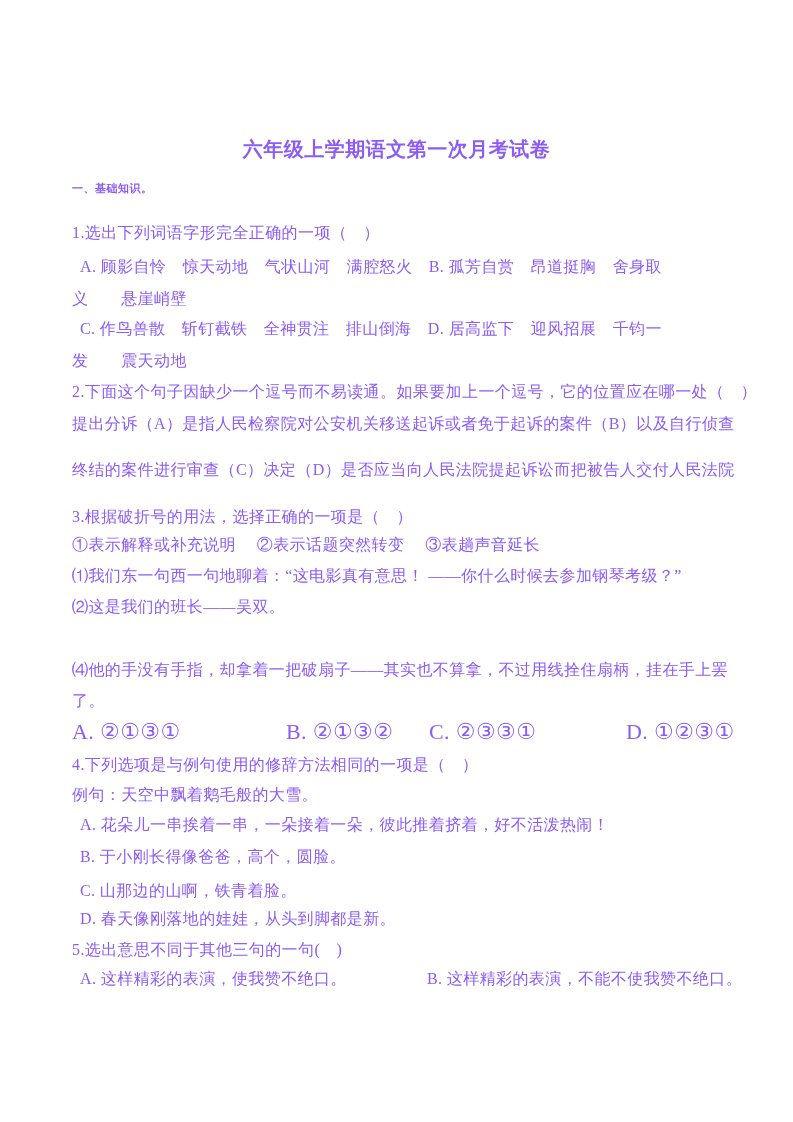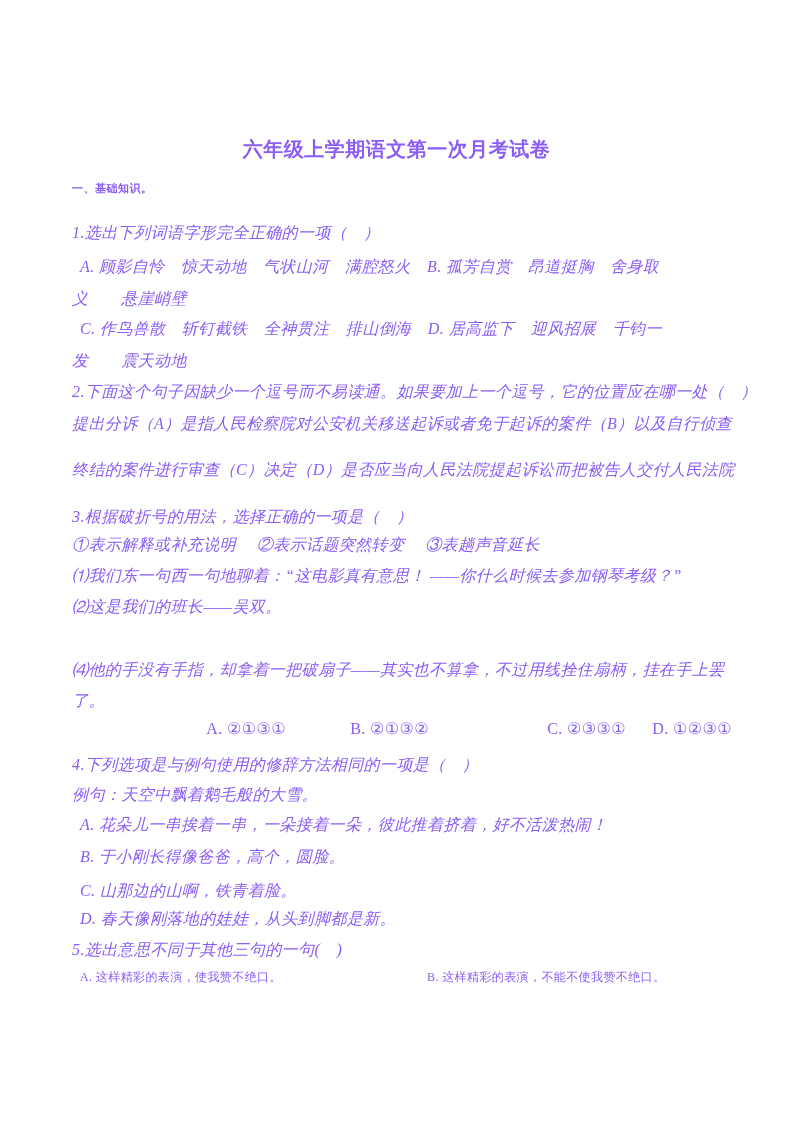--- a/index.html
+++ b/index.html
@@ -29,43 +29,41 @@
     letter-spacing: 0.5px;
     white-space: nowrap;
   }
   .line {
     position: absolute;
     left: 72px;
     font-size: 16px;
     letter-spacing: 0.4px;
     white-space: nowrap;
     line-height: 22px;
-    font-style: italic;
   }
   .indent { left: 80px; }
   .opts-row-4 {
     position: absolute;
     left: 72px;
     top: 719px;
     width: 660px;
     display: grid;
     grid-template-columns: 214px 143px 197px auto;
-    font-size: 16px;
+    font-size: 22px;
     letter-spacing: 0.4px;
     white-space: nowrap;
-    text-align: right;
   }
   .opts-row-2 {
     position: absolute;
     left: 80px;
     top: 969px;
     width: 655px;
     display: grid;
     grid-template-columns: 347px auto;
-    font-size: 12px;
+    font-size: 16px;
     letter-spacing: 0.4px;
     white-space: nowrap;
   }
 </style>
 </head>
 <body>
 
 <div class="page">
 
   <div class="title" style="top:136px">六年级上学期语文第一次月考试卷</div>

